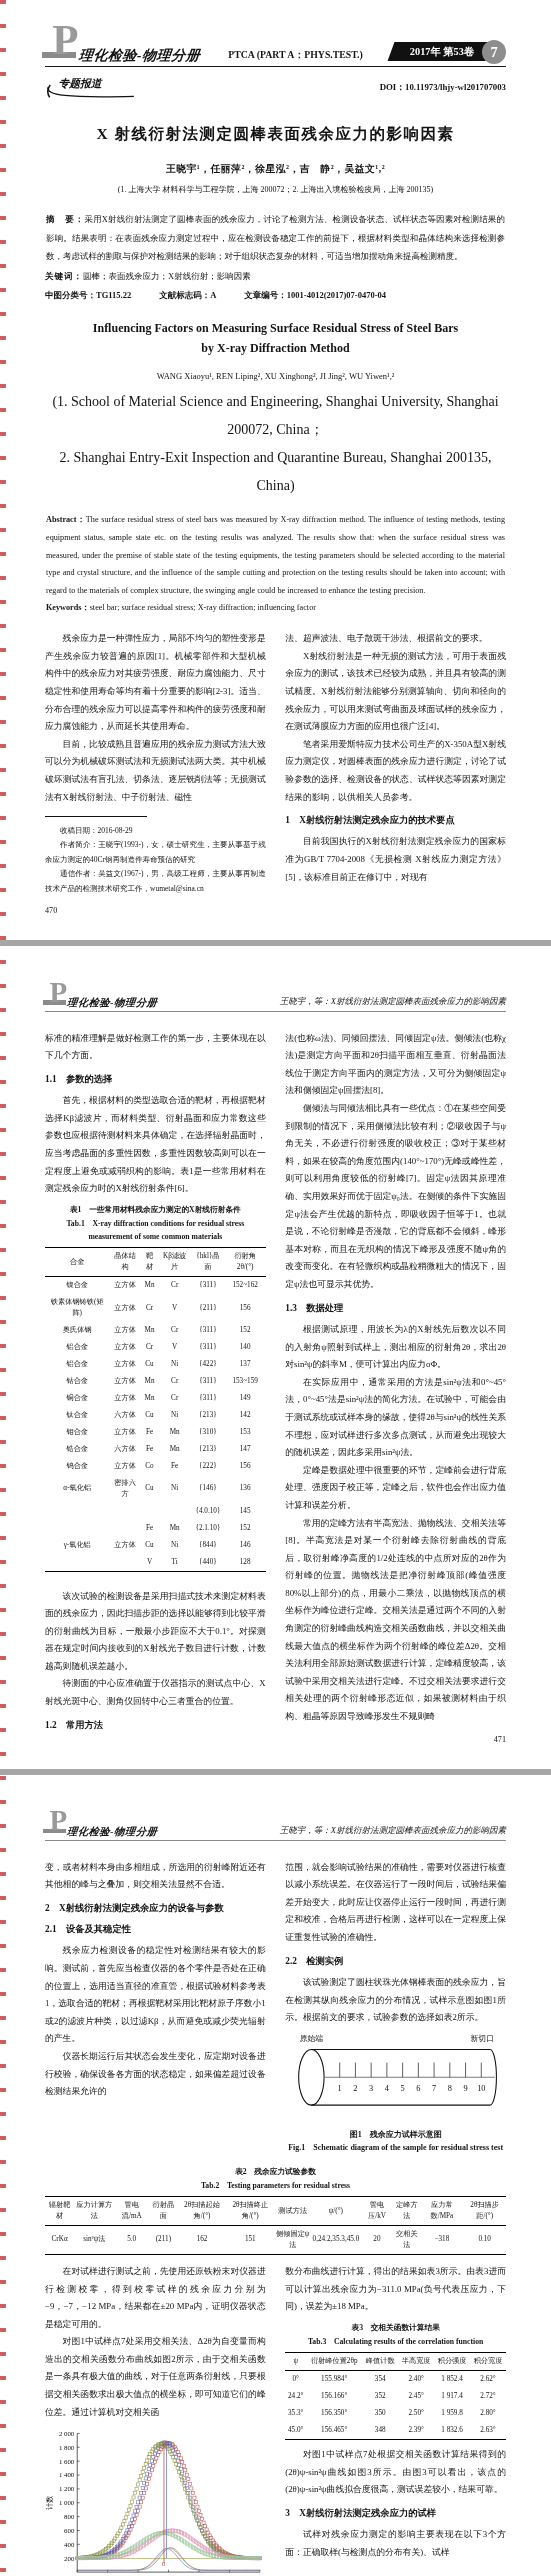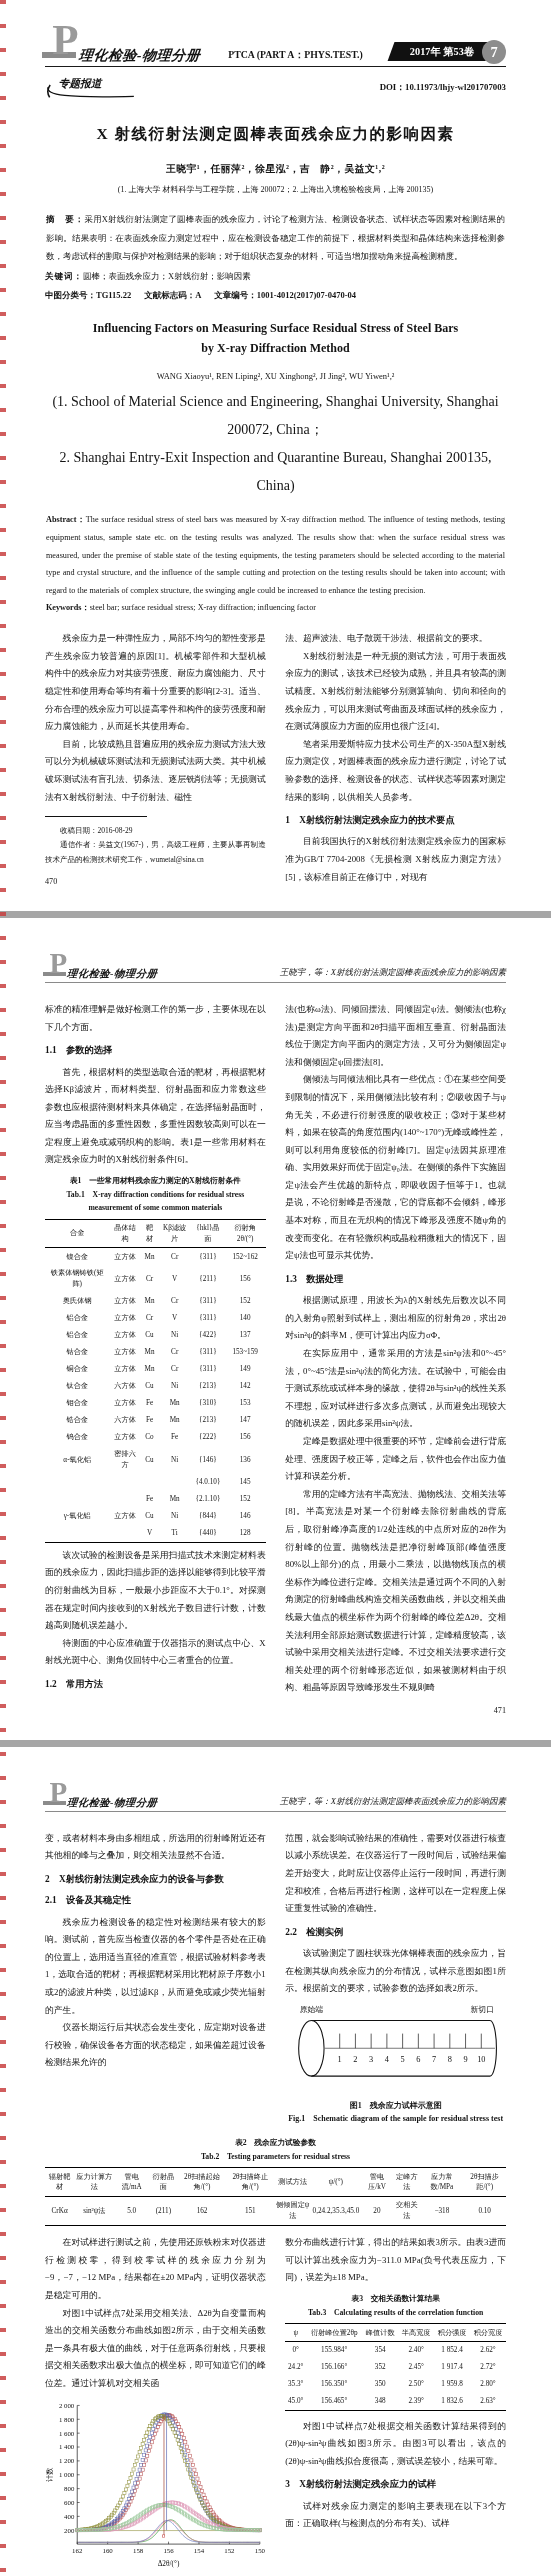--- a/index.html
+++ b/index.html
@@ -25,21 +25,21 @@
   .badge{position:relative;font-weight:bold;font-style:italic;font-size:10.8px;padding:2.1px 5.2px 5.2px 13.4px;}
   .badge svg{position:absolute;left:0;bottom:-3.1px;}
   .doi{font-weight:bold;font-size:8.8px;padding-top:7.2px;}
   .cn-title{text-align:center;font-size:15.5px;font-weight:bold;letter-spacing:1.5px;margin:28px 0 17.5px;}
   .authors{text-align:center;font-size:9.8px;font-weight:bold;letter-spacing:0.5px;margin:3.1px 0 8.2px;}
   .affil{text-align:center;font-size:8px;margin-bottom:15.5px;}
   .absblock{font-size:8.5px;line-height:2.15;text-align:justify;margin:0 1px 3.1px;}
   .absblock b{letter-spacing:1px;}
   .kwline{font-size:8.5px;line-height:2.1;margin:1px 0;}
   .kwline b{letter-spacing:1px;}
-  .clcline{font-size:8.5px;margin:4.1px 0 15.5px;display:flex;gap:13px;}
+  .clcline{font-size:8.5px;margin:4.1px 0 15.5px;display:flex;gap:28px;}
   .en-title{text-align:center;font-size:12px;font-weight:bold;margin:5.2px 0 1px;line-height:1.7;}
   .en-authors{text-align:center;font-size:8.5px;font-weight:normal;margin:12.4px 0 7.2px;}
   .en-affil{text-align:center;font-size:14px;line-height:2;}
   .en-abs{font-size:8.2px;line-height:2.15;text-align:justify;margin:11.3px 1px 2.1px;}
   .en-kw{font-size:8.2px;margin:2.1px 1px 17.5px;}
   
   .cols{display:flex;gap:19.6px;}
   .col{flex:1;width:0;}
   .para{margin:0;text-indent:2em;font-size:8.8px;line-height:2.0;text-align:justify;}
   .noind{text-indent:0;}
@@ -121,20 +121,21 @@
   </div>
   <p class="en-abs"><b>Abstract：</b><span>The surface residual stress of steel bars was measured by X-ray diffraction method. The influence of testing methods, testing equipment status, sample state etc. on the testing results was analyzed. The results show that: when the surface residual stress was measured, under the premise of stable state of the testing equipments, the testing parameters should be selected according to the material type and crystal structure, and the influence of the sample cutting and protection on the testing results should be taken into account; with regard to the materials of complex structure, the swinging angle could be increased to enhance the testing precision.</span></p>
   <p class="en-kw"><b>Keywords：</b><span>steel bar; surface residual stress; X-ray diffraction; influencing factor</span></p>
 
   <div class="cols">
     <div class="col">
       <p class="para">残余应力是一种弹性应力，局部不均匀的塑性变形是产生残余应力较普遍的原因[1]。机械零部件和大型机械构件中的残余应力对其疲劳强度、耐应力腐蚀能力、尺寸稳定性和使用寿命等均有着十分重要的影响[2-3]。适当、分布合理的残余应力可以提高零件和构件的疲劳强度和耐应力腐蚀能力，从而延长其使用寿命。</p>
       <p class="para">目前，比较成熟且普遍应用的残余应力测试方法大致可以分为机械破坏测试法和无损测试法两大类。其中机械破坏测试法有盲孔法、切条法、逐层铣削法等；无损测试法有X射线衍射法、中子衍射法、磁性</p>
       <div class="fnrule"></div>
       <p class="fnote">收稿日期：2016-08-29</p>
+      <p class="fnote">作者简介：王晓宇(1993-)，女，硕士研究生，主要从事基于残余应力测定的40Cr钢再制造件寿命预估的研究</p>
       <p class="fnote">通信作者：吴益文(1967-)，男，高级工程师，主要从事再制造技术产品的检测技术研究工作，wumetal@sina.cn</p>
       <div class="pageno pn-left">470</div>
     </div>
     <div class="col">
       <p class="para noind">法、超声波法、电子散斑干涉法、根据前文的要求。</p>
       <p class="para">X射线衍射法是一种无损的测试方法，可用于表面残余应力的测试，该技术已经较为成熟，并且具有较高的测试精度。X射线衍射法能够分别测算轴向、切向和径向的残余应力，可以用来测试弯曲面及球面试样的残余应力，在测试薄膜应力方面的应用也很广泛[4]。</p>
       <p class="para">笔者采用爱斯特应力技术公司生产的X-350A型X射线应力测定仪，对圆棒表面的残余应力进行测定，讨论了试验参数的选择、检测设备的状态、试样状态等因素对测定结果的影响，以供相关人员参考。</p>
       <h3 class="sec">1　X射线衍射法测定残余应力的技术要点</h3>
       <p class="para">目前我国执行的X射线衍射法测定残余应力的国家标准为GB/T 7704-2008《无损检测 X射线应力测定方法》[5]，该标准目前正在修订中，对现有</p>
     </div>
@@ -298,21 +299,21 @@
                 <td></td>
                 <td></td>
                 <td>V</td>
                 <td>Ti</td>
                 <td>{440}</td>
                 <td>128</td>
               </tr>
             </tbody>
           </table>
         </div>
-      <p class="para" style="margin-top:4px">该次试验的检测设备是采用扫描式技术来测定材料表面的残余应力，因此扫描步距的选择以能够得到比较平滑的衍射曲线为目标，一般最小步距应不大于0.1°。对探测器在规定时间内接收到的X射线光子数目进行计数，计数越高则随机误差越小。</p>
+      <p class="para" style="margin-top:16px">该次试验的检测设备是采用扫描式技术来测定材料表面的残余应力，因此扫描步距的选择以能够得到比较平滑的衍射曲线为目标，一般最小步距应不大于0.1°。对探测器在规定时间内接收到的X射线光子数目进行计数，计数越高则随机误差越小。</p>
       <p class="para">待测面的中心应准确置于仪器指示的测试点中心、X射线光斑中心、测角仪回转中心三者重合的位置。</p>
       <h3 class="sec">1.2　常用方法</h3>
     </div>
     <div class="col">
       <p class="para noind">法(也称ω法)、同倾回摆法、同倾固定ψ法。侧倾法(也称χ法)是测定方向平面和2θ扫描平面相互垂直、衍射晶面法线位于测定方向平面内的测定方法，又可分为侧倾固定ψ法和侧倾固定ψ回摆法[8]。</p>
       <p class="para">侧倾法与同倾法相比具有一些优点：①在某些空间受到限制的情况下，采用侧倾法比较有利；②吸收因子与ψ角无关，不必进行衍射强度的吸收校正；③对于某些材料，如果在较高的角度范围内(140°~170°)无峰或峰性差，则可以利用角度较低的衍射峰[7]。固定ψ法因其原理准确、实用效果好而优于固定ψ₀法。在侧倾的条件下实施固定ψ法会产生优越的新特点，即吸收因子恒等于1。也就是说，不论衍射峰是否漫散，它的背底都不会倾斜，峰形基本对称，而且在无织构的情况下峰形及强度不随ψ角的改变而变化。在有轻微织构或晶粒稍微粗大的情况下，固定ψ法也可显示其优势。</p>
       <h3 class="sec">1.3　数据处理</h3>
       <p class="para">根据测试原理，用波长为λ的X射线先后数次以不同的入射角ψ照射到试样上，测出相应的衍射角2θ，求出2θ对sin²ψ的斜率M，便可计算出内应力σΦ。</p>
       <p class="para">在实际应用中，通常采用的方法是sin²ψ法和0°~45°法，0°~45°法是sin²ψ法的简化方法。在试验中，可能会由于测试系统或试样本身的缘故，使得2θ与sin²ψ的线性关系不理想，应对试样进行多次多点测试，从而避免出现较大的随机误差，因此多采用sin²ψ法。</p>
       <p class="para">定峰是数据处理中很重要的环节，定峰前会进行背底处理、强度因子校正等，定峰之后，软件也会作出应力值计算和误差分析。</p>

